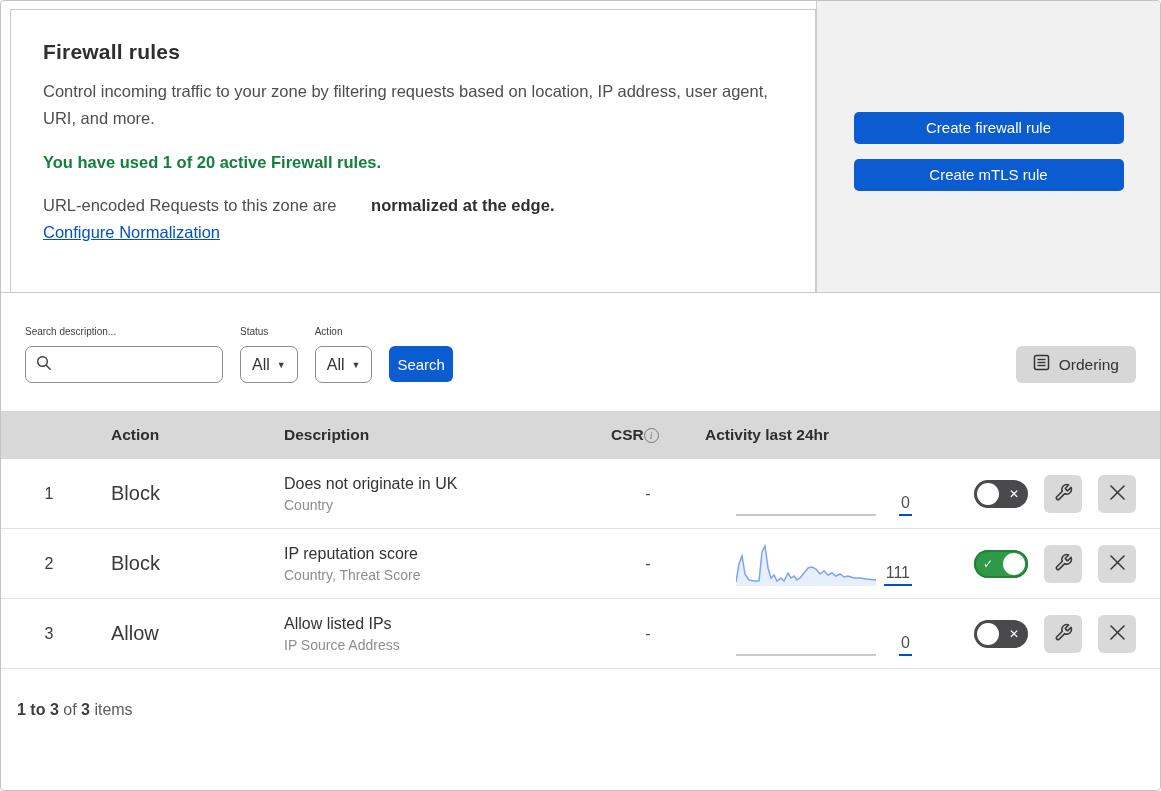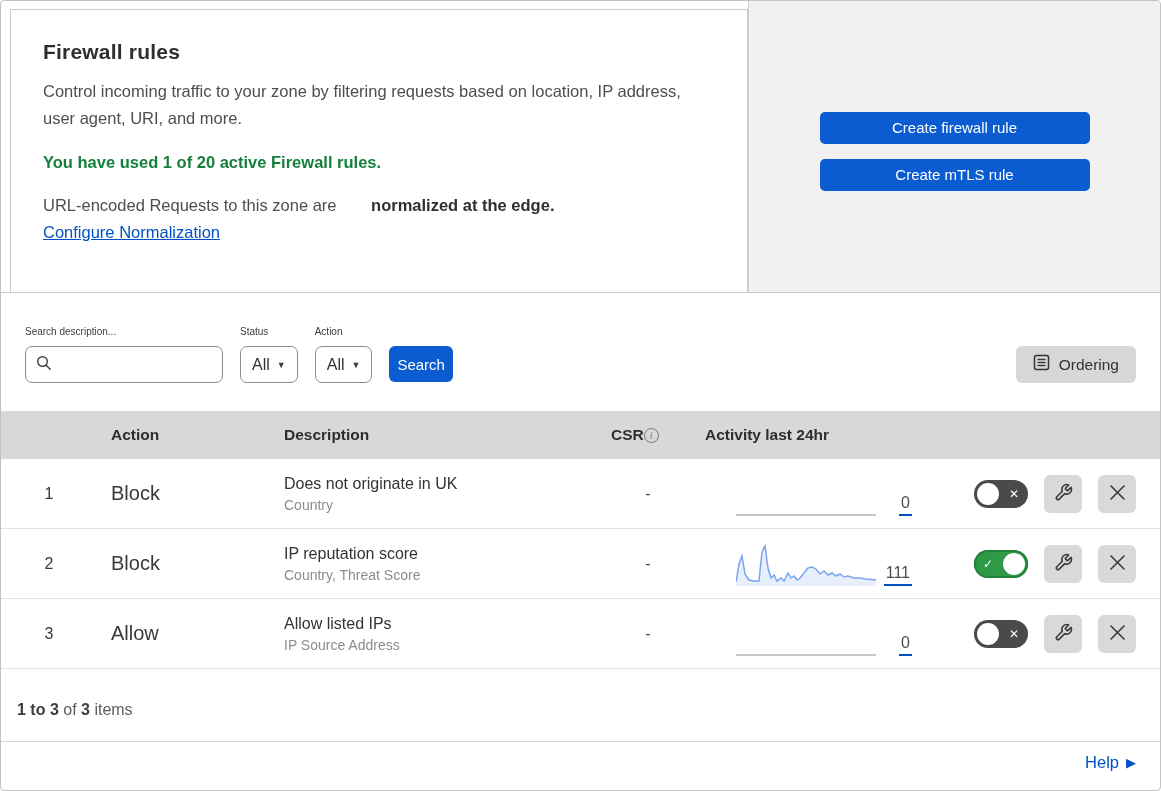--- a/index.html
+++ b/index.html
@@ -26,21 +26,21 @@
     padding:30px 40px 0 32px;
     background:#fff;
   }
   .intro-title { font-size:21px; font-weight:700; color:#2e2e2e; letter-spacing:.2px; }
   .intro-desc { margin-top:14px; font-size:16.5px; line-height:1.62; color:#4e4e4e; max-width:745px; }
   .intro-usage { margin-top:22px; font-size:16.5px; font-weight:700; color:#15803d; }
   .intro-norm { margin-top:24px; font-size:16.5px; color:#4e4e4e; }
   .intro-norm b { color:#2f2f2f;margin-left:30px; }
   .intro-link { display:inline-block; margin-top:8px; font-size:16.5px; color:#0051c3; text-decoration:underline; cursor:pointer; }
   .side-panel {
-    width:412px; background:#f1f1f1; border-left:1px solid #ccc;
+    width:344px; background:#f1f1f1; border-left:1px solid #ccc;
     padding-top:111px;
   }
   .btn-primary {
     display:block; width:270px; height:32px; margin:0 auto 15px auto;
     background:#0b5bd1; color:#fff; border:none; border-radius:5px;
     font-size:15px; font-family:inherit; cursor:pointer; line-height:32px; text-align:center;
   }
 
   
   .toolbar { display:flex; align-items:flex-end; padding:22px 24px 28px 24px; height:118px; }
@@ -307,20 +307,14 @@
             </svg>
         </span>
       </button>
     </div>
   </div>
 
   <div class="pagination">
     <span class="pg-bold">1 to 3</span><span class="pg-dim"> of </span><span class="pg-bold">3</span><span class="pg-dim"> items</span>
   </div>
 
-  <div class="help-bar">
-    <a class="help-link">
-      <span>Help</span>
-      <span class="help-arrow">▶</span>
-    </a>
-  </div>
 
 </div>
 
 </body></html>

